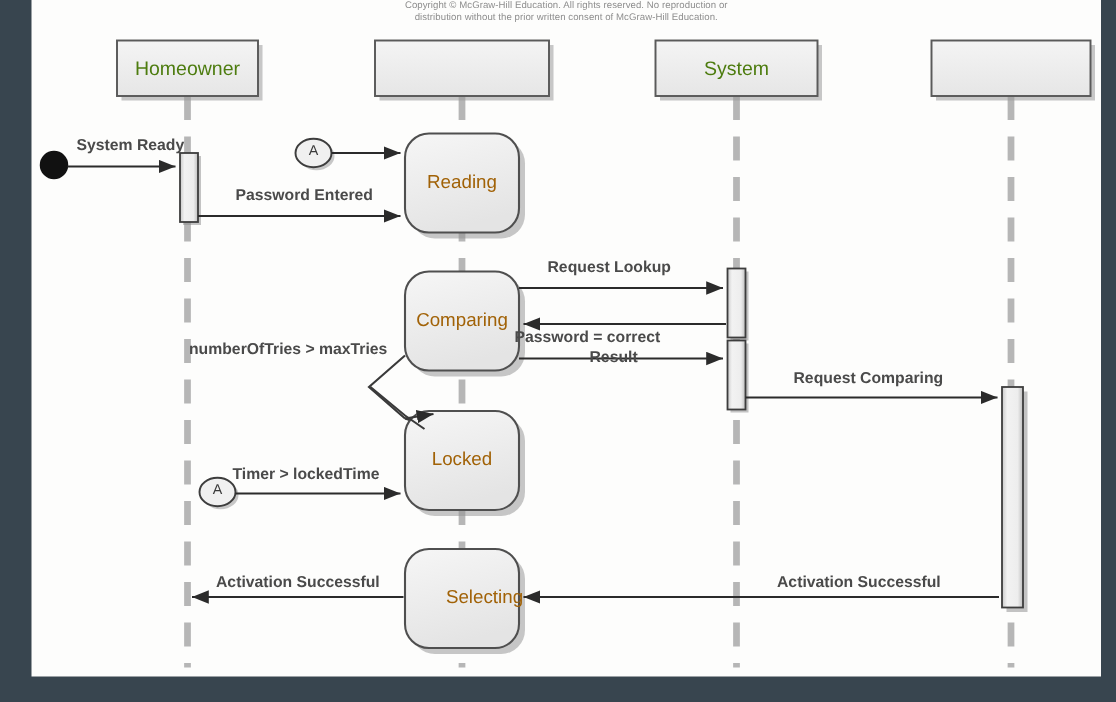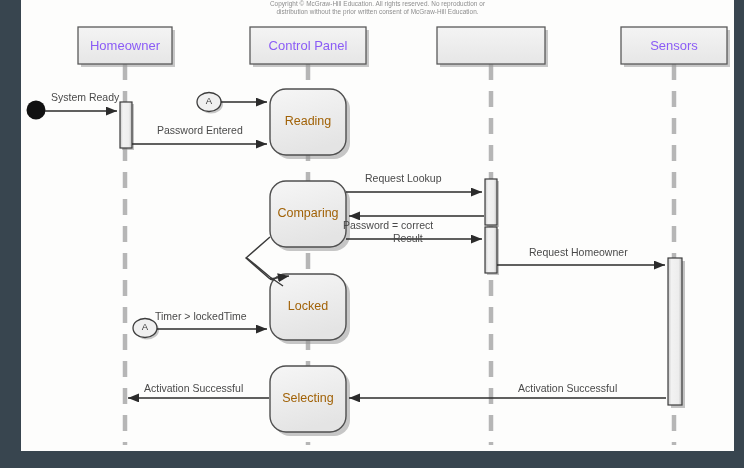--- a/index.html
+++ b/index.html
@@ -47,26 +47,27 @@
   }
   
   .lbl {
     position: absolute;
     font-family: "Liberation Sans", sans-serif;
     color: #4a4a4a;
     white-space: nowrap;
   }
   .actor-label {
     font-size: 13px;
-    color: #8b5cf6;
+    color: #4d7c0f;
     text-align: center;
   }
   .msg-label {
     font-size: 10.5px;
     color: #4a4a4a;
+    font-weight: bold;
   }
   .state-label {
     font-size: 12.5px;
     color: #a16207;
     text-align: center;
   }
   .conn-label {
     font-size: 9.5px;
     color: #3a3a3a;
     text-align: center;
@@ -189,35 +190,35 @@
         <line x1="463" y1="216" x2="328" y2="216" marker-end="url(#arrowL)"></line>
         <line x1="325" y1="239" x2="461" y2="239" marker-end="url(#arrowR)"></line>
         <line x1="476" y1="265" x2="644" y2="265" marker-end="url(#arrowR)"></line>
         <line x1="136" y1="329" x2="246" y2="329" marker-end="url(#arrowR)"></line>
         <line x1="248" y1="398" x2="107" y2="398" marker-end="url(#arrowL)"></line>
         <line x1="645" y1="398" x2="328" y2="398" marker-end="url(#arrowL)"></line>
       </g>
     </svg>
 
     <div class="lbl actor-label" style="left:57px; top:38px; width:94px;">Homeowner</div>
-    <div class="lbl actor-label" style="left:229px; top:38px; width:116px;">Control Panel</div>
-    <div class="lbl actor-label" style="left:600px; top:38px; width:106px;">Sensors</div>
+    <div class="lbl actor-label" style="left:416px; top:38px; width:108px;">System</div>
 
     <div class="lbl state-label" style="left:243px; top:114px; width:88px;">Reading</div>
     <div class="lbl state-label" style="left:239px; top:206px; width:96px;">Comparing</div>
     <div class="lbl state-label" style="left:243px; top:299px; width:88px;">Locked</div>
-    <div class="lbl state-label" style="left:243px; top:391px; width:88px;">Selecting</div>
+    <div class="lbl state-label" style="left:258px; top:391px; width:88px;">Selecting</div>
 
     <div class="lbl conn-label" style="left:176px; top:95px; width:24px;">A</div>
     <div class="lbl conn-label" style="left:112px; top:321px; width:24px;">A</div>
 
     <div class="lbl msg-label" style="left:30px; top:91px;">System Ready</div>
     <div class="lbl msg-label" style="left:124px; top:124px;padding-left:12px;">Password Entered</div>
     <div class="lbl msg-label" style="left:344px; top:172px;text-align:right;">Request Lookup</div>
     <div class="lbl msg-label" style="left:372px; top:200px;margin-top:32px;">Result</div>
     <div class="lbl msg-label" style="left:322px; top:219px;">Password = correct</div>
-    <div class="lbl msg-label" style="left:508px; top:246px;">Request Homeowner</div>
+    <div class="lbl msg-label" style="left:508px; top:246px;">Request Comparing</div>
+    <div class="lbl msg-label" style="left:105px; top:227px;">numberOfTries &gt; maxTries</div>
     <div class="lbl msg-label" style="left:134px; top:310px;">Timer &gt; lockedTime</div>
     <div class="lbl msg-label" style="left:123px; top:382px;">Activation Successful</div>
     <div class="lbl msg-label" style="left:497px; top:382px;">Activation Successful</div>
 
   </div>
 </div>
 
 </body></html>

